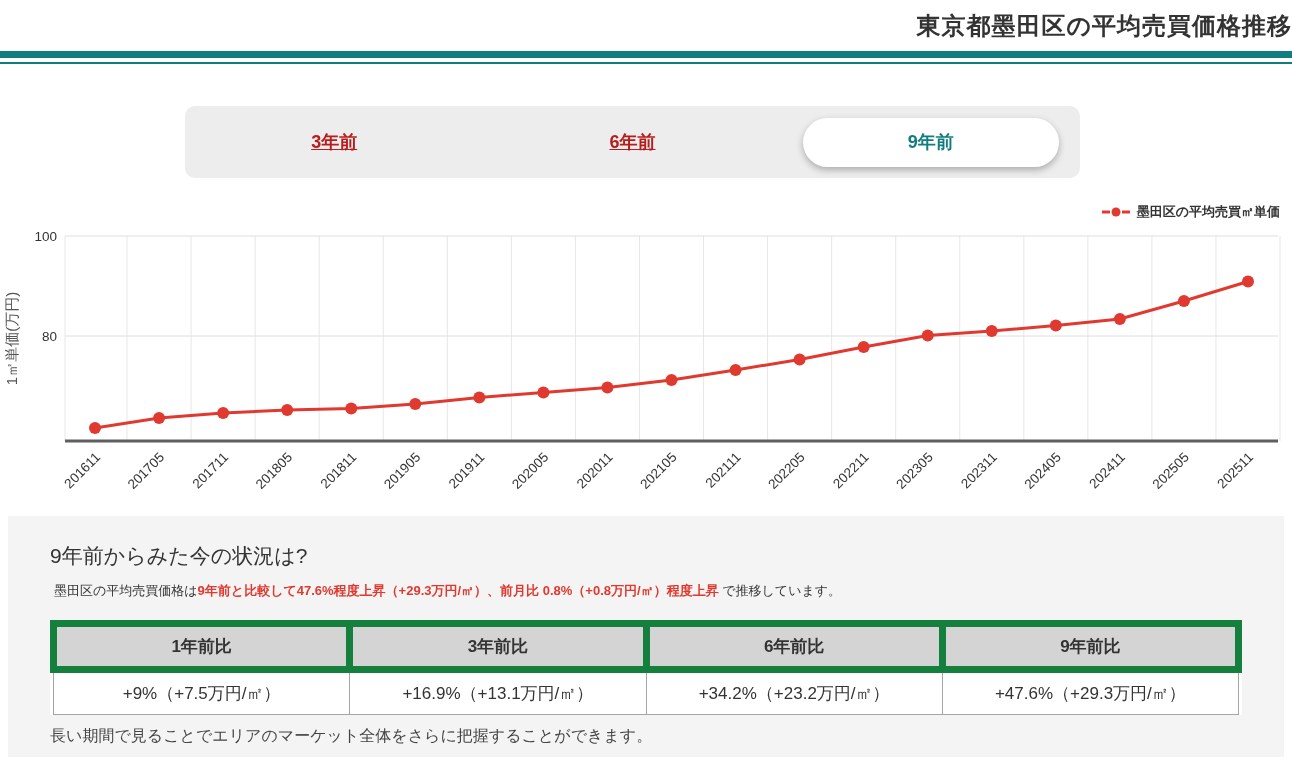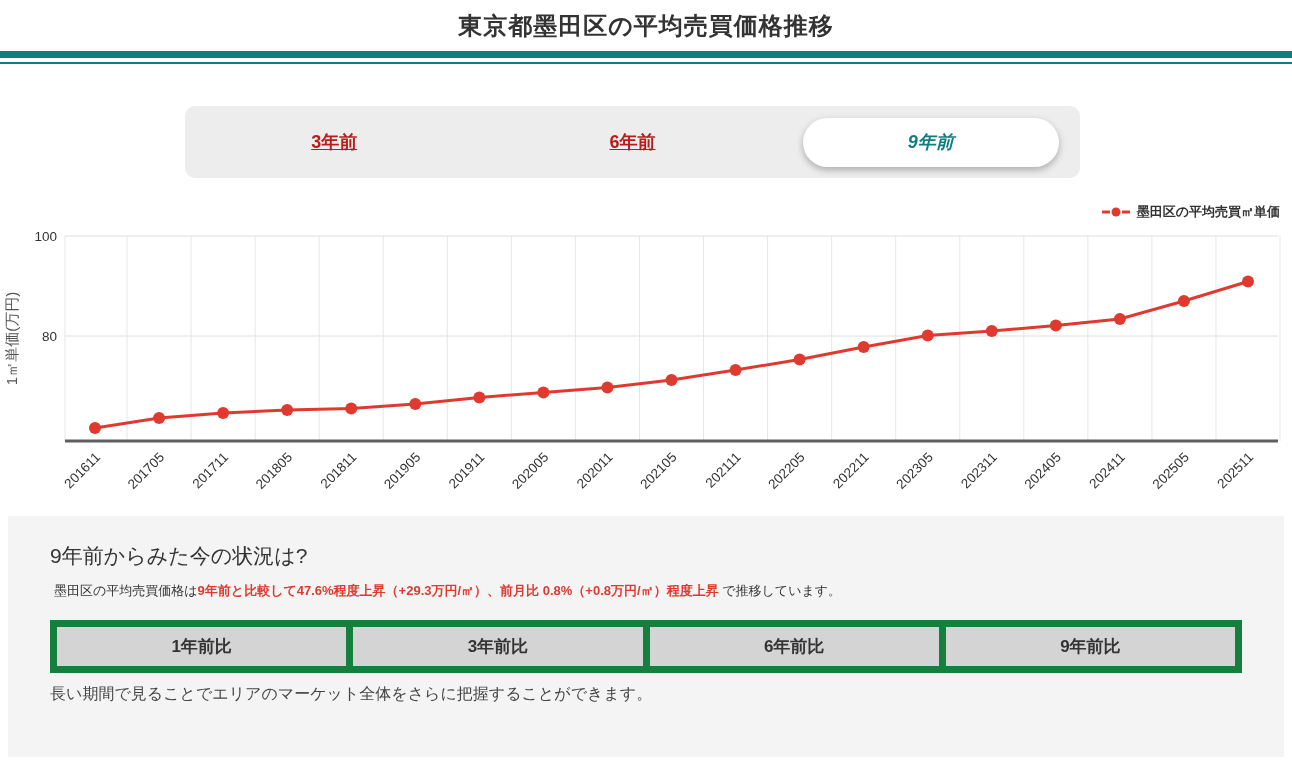--- a/index.html
+++ b/index.html
@@ -1,36 +1,36 @@
 <!DOCTYPE html>
 <html><head>
 <meta charset="utf-8">
 <style>
   html,body{margin:0;padding:0;background:#fff;width:1292px;
     font-family:"Liberation Sans","DejaVu Sans",sans-serif;color:#333;}
   .page{width:1292px;height:769px;overflow:hidden;position:relative;}
 
   
   .header{padding-top:10px;}
-  .page-title{text-align:center;font-size:24px;font-weight:bold;color:#333;
+  .page-title{text-align:right;font-size:24px;font-weight:bold;color:#333;
     letter-spacing:1px;margin:0 0 9px 0;}
   .rule-thick{height:7px;background:var(--teal);width:100%;}
   .rule-gap{height:4px;background:#fff;}
   .rule-thin{height:2px;background:var(--teal);}
 
   
   .tab-bar{width:895px;margin:42px 0 0 185px;height:72px;background:#ededed;
     border-radius:10px;display:flex;align-items:center;}
   .tab{flex:1;display:flex;align-items:center;justify-content:center;height:100%;
     cursor:pointer;}
   .tab-label{font-size:18px;font-weight:bold;color:#b91c1c;text-decoration:underline;}
   .tab.selected{position:relative;}
   .tab-pill{width:256px;height:49px;background:#fff;border-radius:25px;
     box-shadow:0 3px 7px rgba(0,0,0,.28);display:flex;align-items:center;
-    justify-content:center;font-style:italic;}
+    justify-content:center;}
   .tab-pill .tab-label{color:var(--teal);text-decoration:none;}
 
   
   .legend-row{display:flex;justify-content:flex-end;align-items:center;
     margin:24px 12px 0 0;height:20px;}
   .legend-symbol{display:inline-flex;margin-right:7px;}
   .legend-label{font-size:13px;font-weight:bold;color:#333;}
 
   
   .chart-wrap{margin-top:4px;}
@@ -171,19 +171,25 @@
     <p class="panel-lead"><span>墨田区の平均売買価格は</span><span class="hl">9年前と比較して47.6%程度上昇（+29.3万円/㎡）、前月比 0.8%（+0.8万円/㎡）程度上昇</span><span> で推移しています。</span></p>
 
     <table class="compare">
       <tbody>
           <tr>
         <th>1年前比</th>
         <th>3年前比</th>
         <th>6年前比</th>
         <th>9年前比</th>
       </tr>
+      <tr>
+        <td>+9%（+7.5万円/㎡）</td>
+        <td>+16.9%（+13.1万円/㎡）</td>
+        <td>+34.2%（+23.2万円/㎡）</td>
+        <td>+47.6%（+29.3万円/㎡）</td>
+      </tr>
     </tbody>
       </table>
 
     <p class="panel-note">長い期間で見ることでエリアのマーケット全体をさらに把握することができます。</p>
   </div>
 
 </div>
 
 </body></html>

